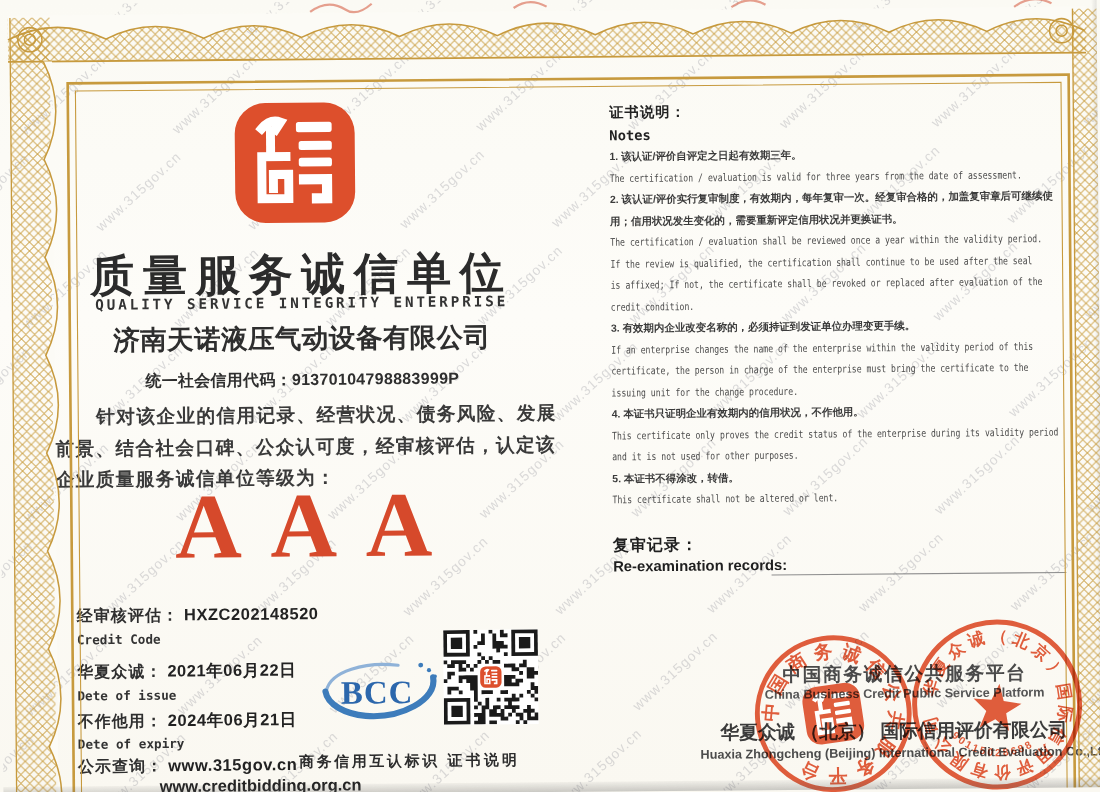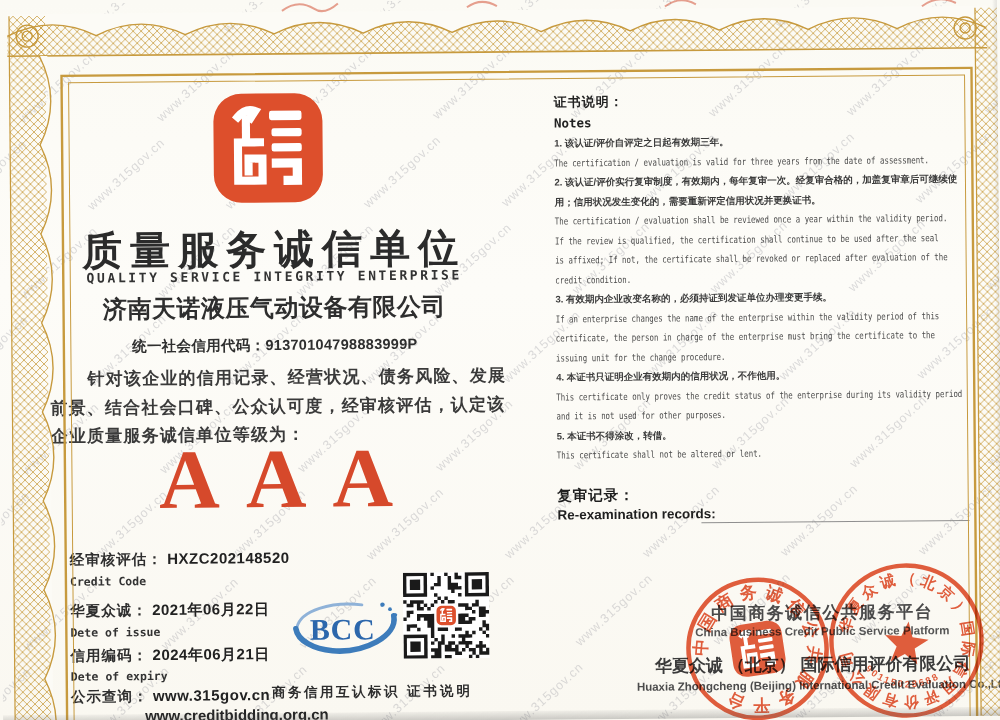--- a/index.html
+++ b/index.html
@@ -224,21 +224,21 @@
       </div>
       <div class="field-sub" style="top:571px">Credit Code</div>
 
       <div class="field" style="top:598px">
         <span class="lab">华夏众诚：</span>
         <span class="val">2021年06月22日</span>
       </div>
       <div class="field-sub" style="top:622px">Dete of issue</div>
 
       <div class="field" style="top:643px">
-        <span class="lab">信用编码：</span>
+        <span class="lab">不作他用：</span>
         <span class="val">2024年06月21日</span>
       </div>
       <div class="field-sub" style="top:666px">Dete of expiry</div>
 
       <div class="field" style="top:684px">
         <span class="lab">公示查询：</span>
         <span class="val">www.315gov.cn</span>
       </div>
       <div class="query2" style="top:704px">www.creditbidding.org.cn</div>
 

